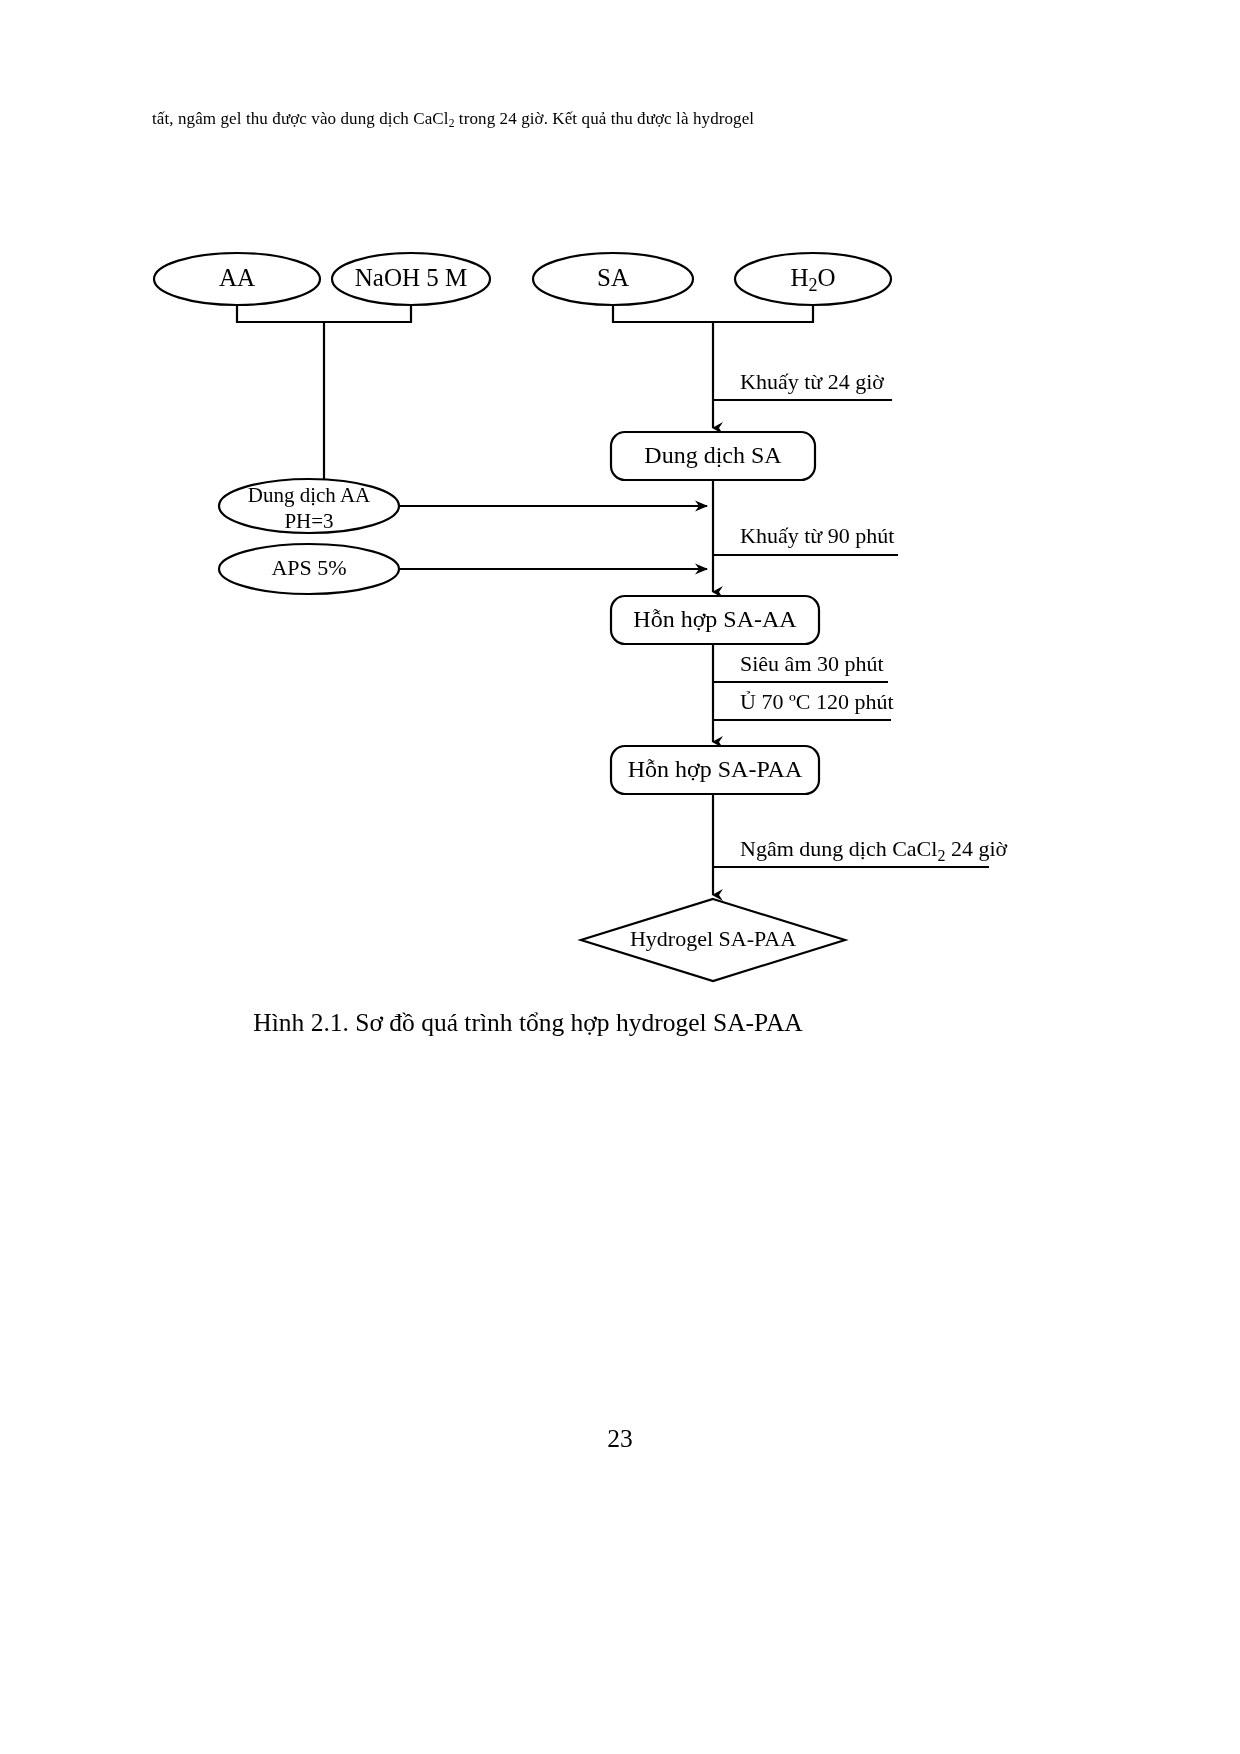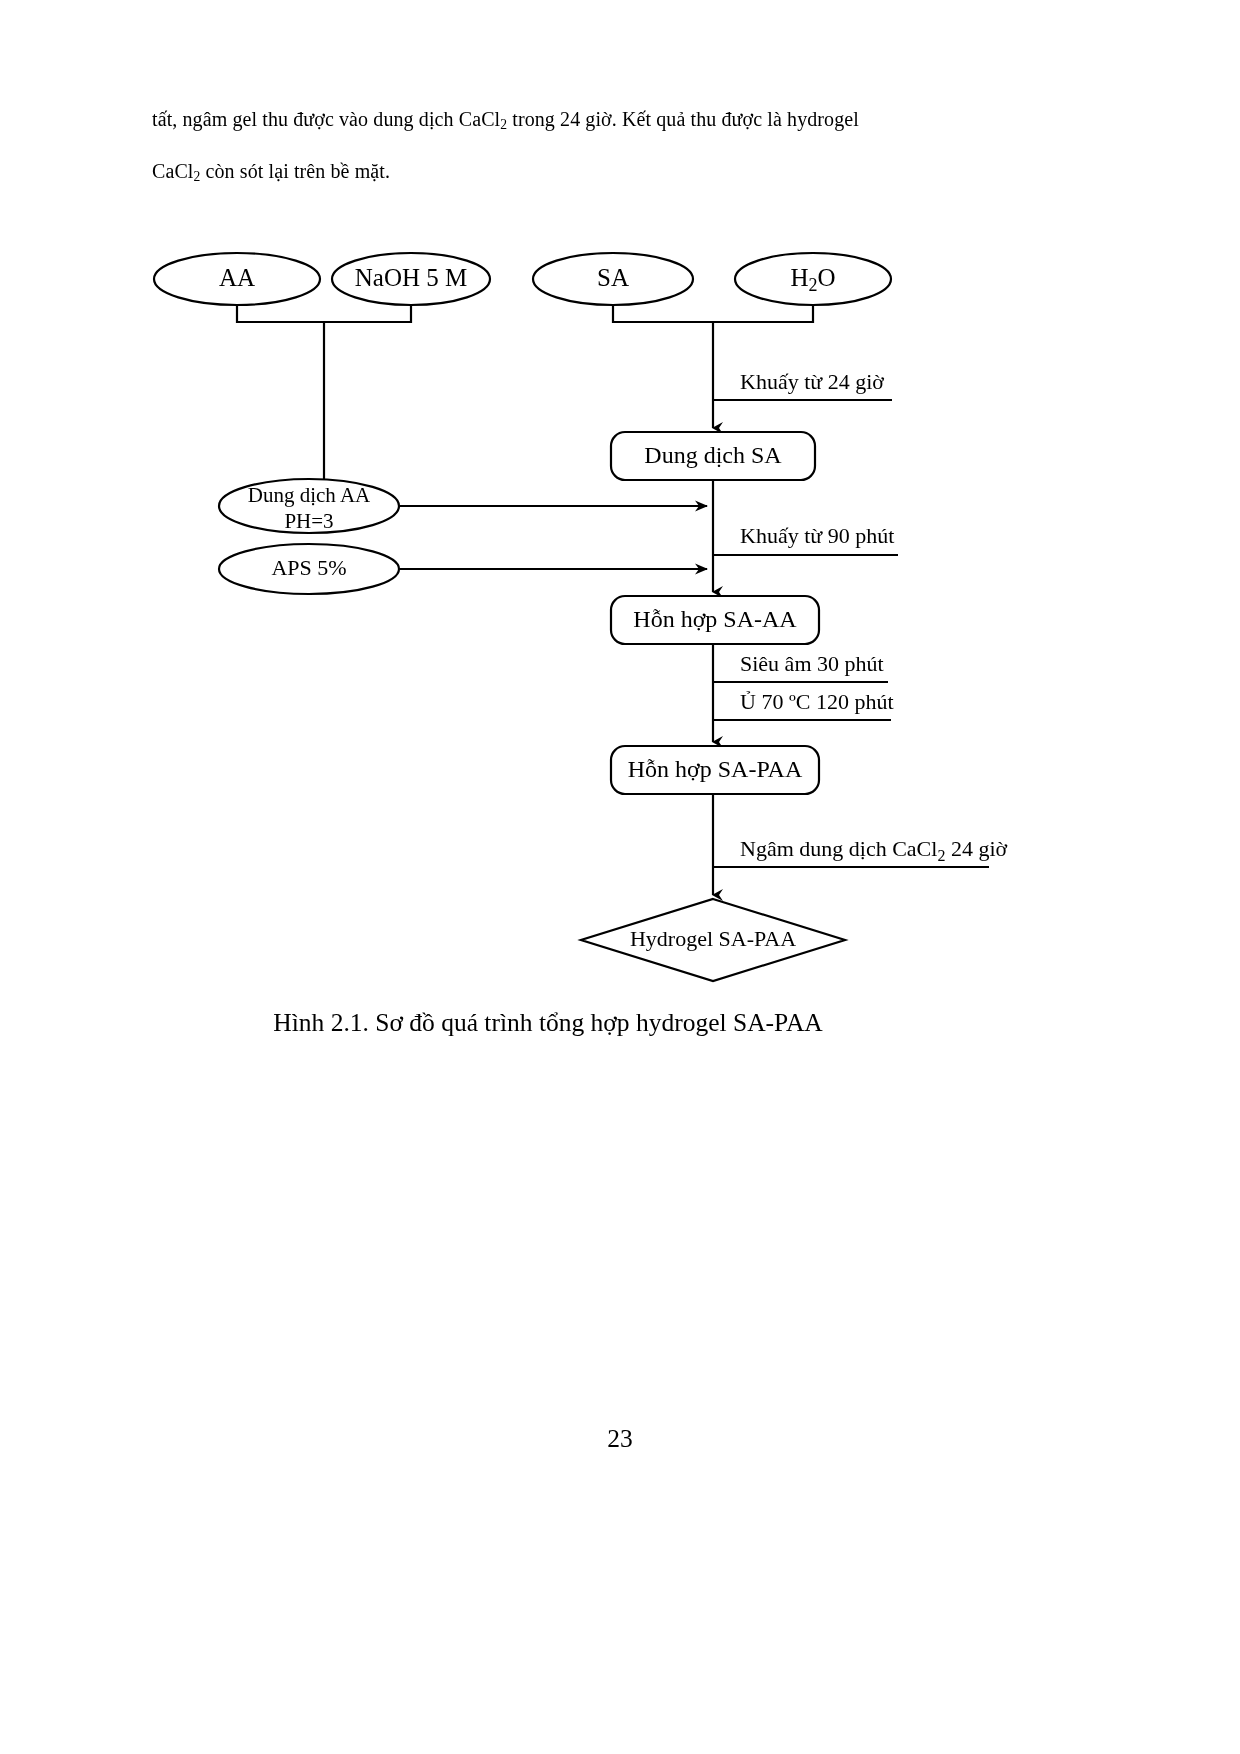--- a/index.html
+++ b/index.html
@@ -17,21 +17,21 @@
   }
 
   
   .page-body {
     position: absolute;
     left: 152px;
     top: 96px;
     width: 938px;
   }
   .para-line {
-    font-size: 20px;
+    font-size: 17px;
     line-height: 46px;
     white-space: nowrap;
     letter-spacing: 0.1px;
   }
   sub {
     font-size: 0.68em;
     vertical-align: -0.22em;
   }
 
   
@@ -77,43 +77,39 @@
 
   
   .caption {
     position: absolute;
     left: 0;
     top: 1008px;
     width: 1056px;
     text-align: center;
     font-size: 25.5px;
     font-family: "Liberation Serif", "DejaVu Serif", serif;
-    padding-left: 20px;
   }
 
   
   .page-number {
     position: absolute;
     left: 0;
     top: 1424px;
     width: 1240px;
     text-align: center;
     font-size: 25.5px;
     font-family: "Liberation Serif", "DejaVu Serif", serif;
   }
 </style>
 </head>
 <body>
 
 <div class="page-body">
   <div class="para-line">
     <span>tất, ngâm gel thu được vào dung dịch CaCl</span><sub>2</sub><span> trong 24 giờ. Kết quả thu được là hydrogel</span>
-  </div>
-  <div class="para-line">
-    <span>CaCl</span><sub>2</sub><span> còn sót lại trên bề mặt.</span>
   </div>
 </div>
 
 <div class="figure">
 <svg width="1240" height="1010" viewBox="0 0 1240 1010" xmlns="http://www.w3.org/2000/svg">
 
   <defs>
     <marker id="arrowDown" markerWidth="14" markerHeight="14" refX="7" refY="11" orient="auto" markerUnits="userSpaceOnUse">
       <path d="M1,1 L7,12 L13,1 L7,5 Z" fill="#000000"></path>
     </marker>

